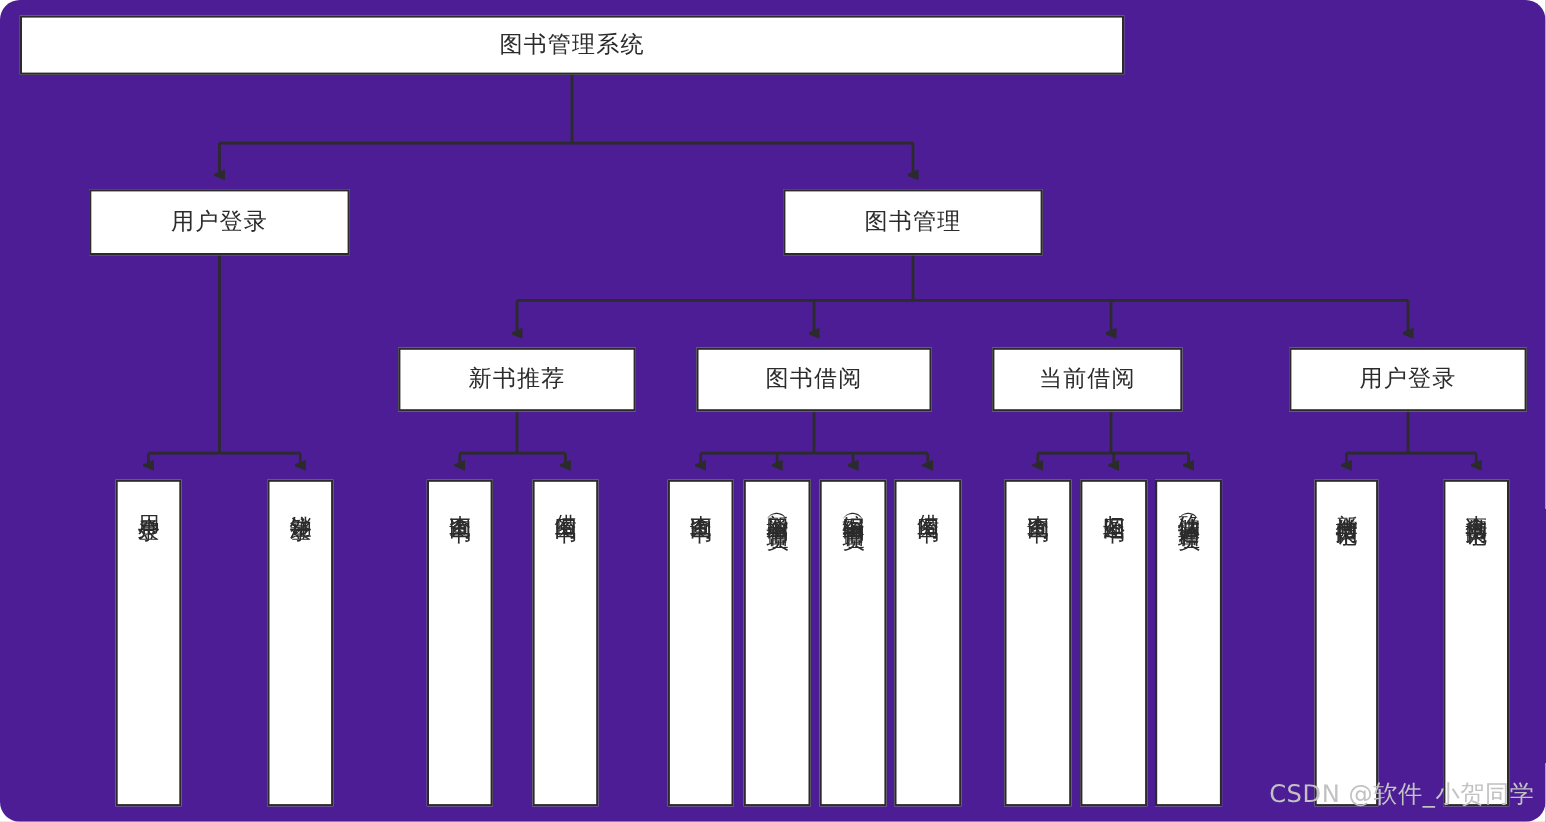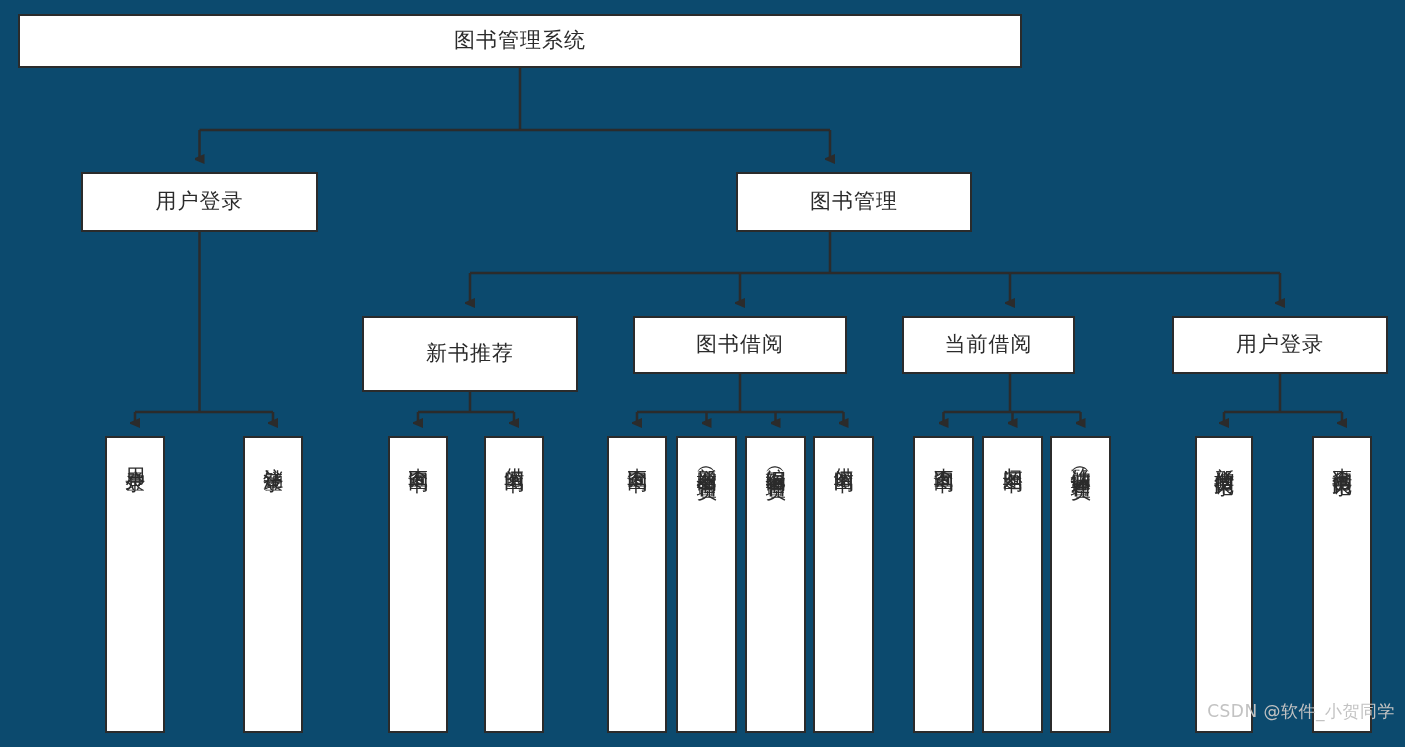--- a/index.html
+++ b/index.html
@@ -8,22 +8,23 @@
     padding: 0;
     background: #ffffff;
   }
   body {
     font-family: "DejaVu Sans", "Liberation Sans", sans-serif;
   }
   #canvas {
     position: relative;
     width: 1405px;
     height: 747px;
-    background: #0c4a6e;
+    background: #4c1d95;
     overflow: hidden;
+    border-radius: 18px;
   }
   svg.edges {
     position: absolute;
     left: 0;
     top: 0;
     width: 1405px;
     height: 747px;
   }
   .node {
     position: absolute;
@@ -52,22 +53,22 @@
     text-orientation: upright;
     font-size: 20px;
     line-height: 1.38;
     color: #2b2b2b;
     letter-spacing: 2px;
     max-height: 275px;
   }
   .watermark {
     position: absolute;
     right: 10px;
-    bottom: 24px;
-    font-size: 17px;
+    bottom: 10px;
+    font-size: 22px;
     color: #c2c2c2;
     letter-spacing: 0.5px;
     z-index: 3;
     white-space: nowrap;
   }
 </style>
 </head>
 <body>
 
 <div id="canvas">
@@ -115,25 +116,25 @@
       </g>
   </svg>
 
   <div class="node horizontal" style="left: 18px; top: 14px; width: 1004px; height: 54px;">
     <span class="node-label">图书管理系统</span>
   </div>
 
   <div class="node horizontal" style="left: 81px; top: 172px; width: 237px; height: 60px;">
     <span class="node-label">用户登录</span>
   </div>
-  <div class="node horizontal" style="left: 712px; top: 172px; width: 236px; height: 60px; margin-left: 24px;">
+  <div class="node horizontal" style="left: 712px; top: 172px; width: 236px; height: 60px;">
     <span class="node-label">图书管理</span>
   </div>
 
-  <div class="node horizontal" style="left: 362px; top: 316px; width: 216px; height: 76px;">
+  <div class="node horizontal" style="left: 362px; top: 316px; width: 216px; height: 58px;">
     <span class="node-label">新书推荐</span>
   </div>
   <div class="node horizontal" style="left: 633px; top: 316px; width: 214px; height: 58px;">
     <span class="node-label">图书借阅</span>
   </div>
   <div class="node horizontal" style="left: 902px; top: 316px; width: 173px; height: 58px;">
     <span class="node-label">当前借阅</span>
   </div>
   <div class="node horizontal" style="left: 1172px; top: 316px; width: 216px; height: 58px;">
     <span class="node-label">用户登录</span>

